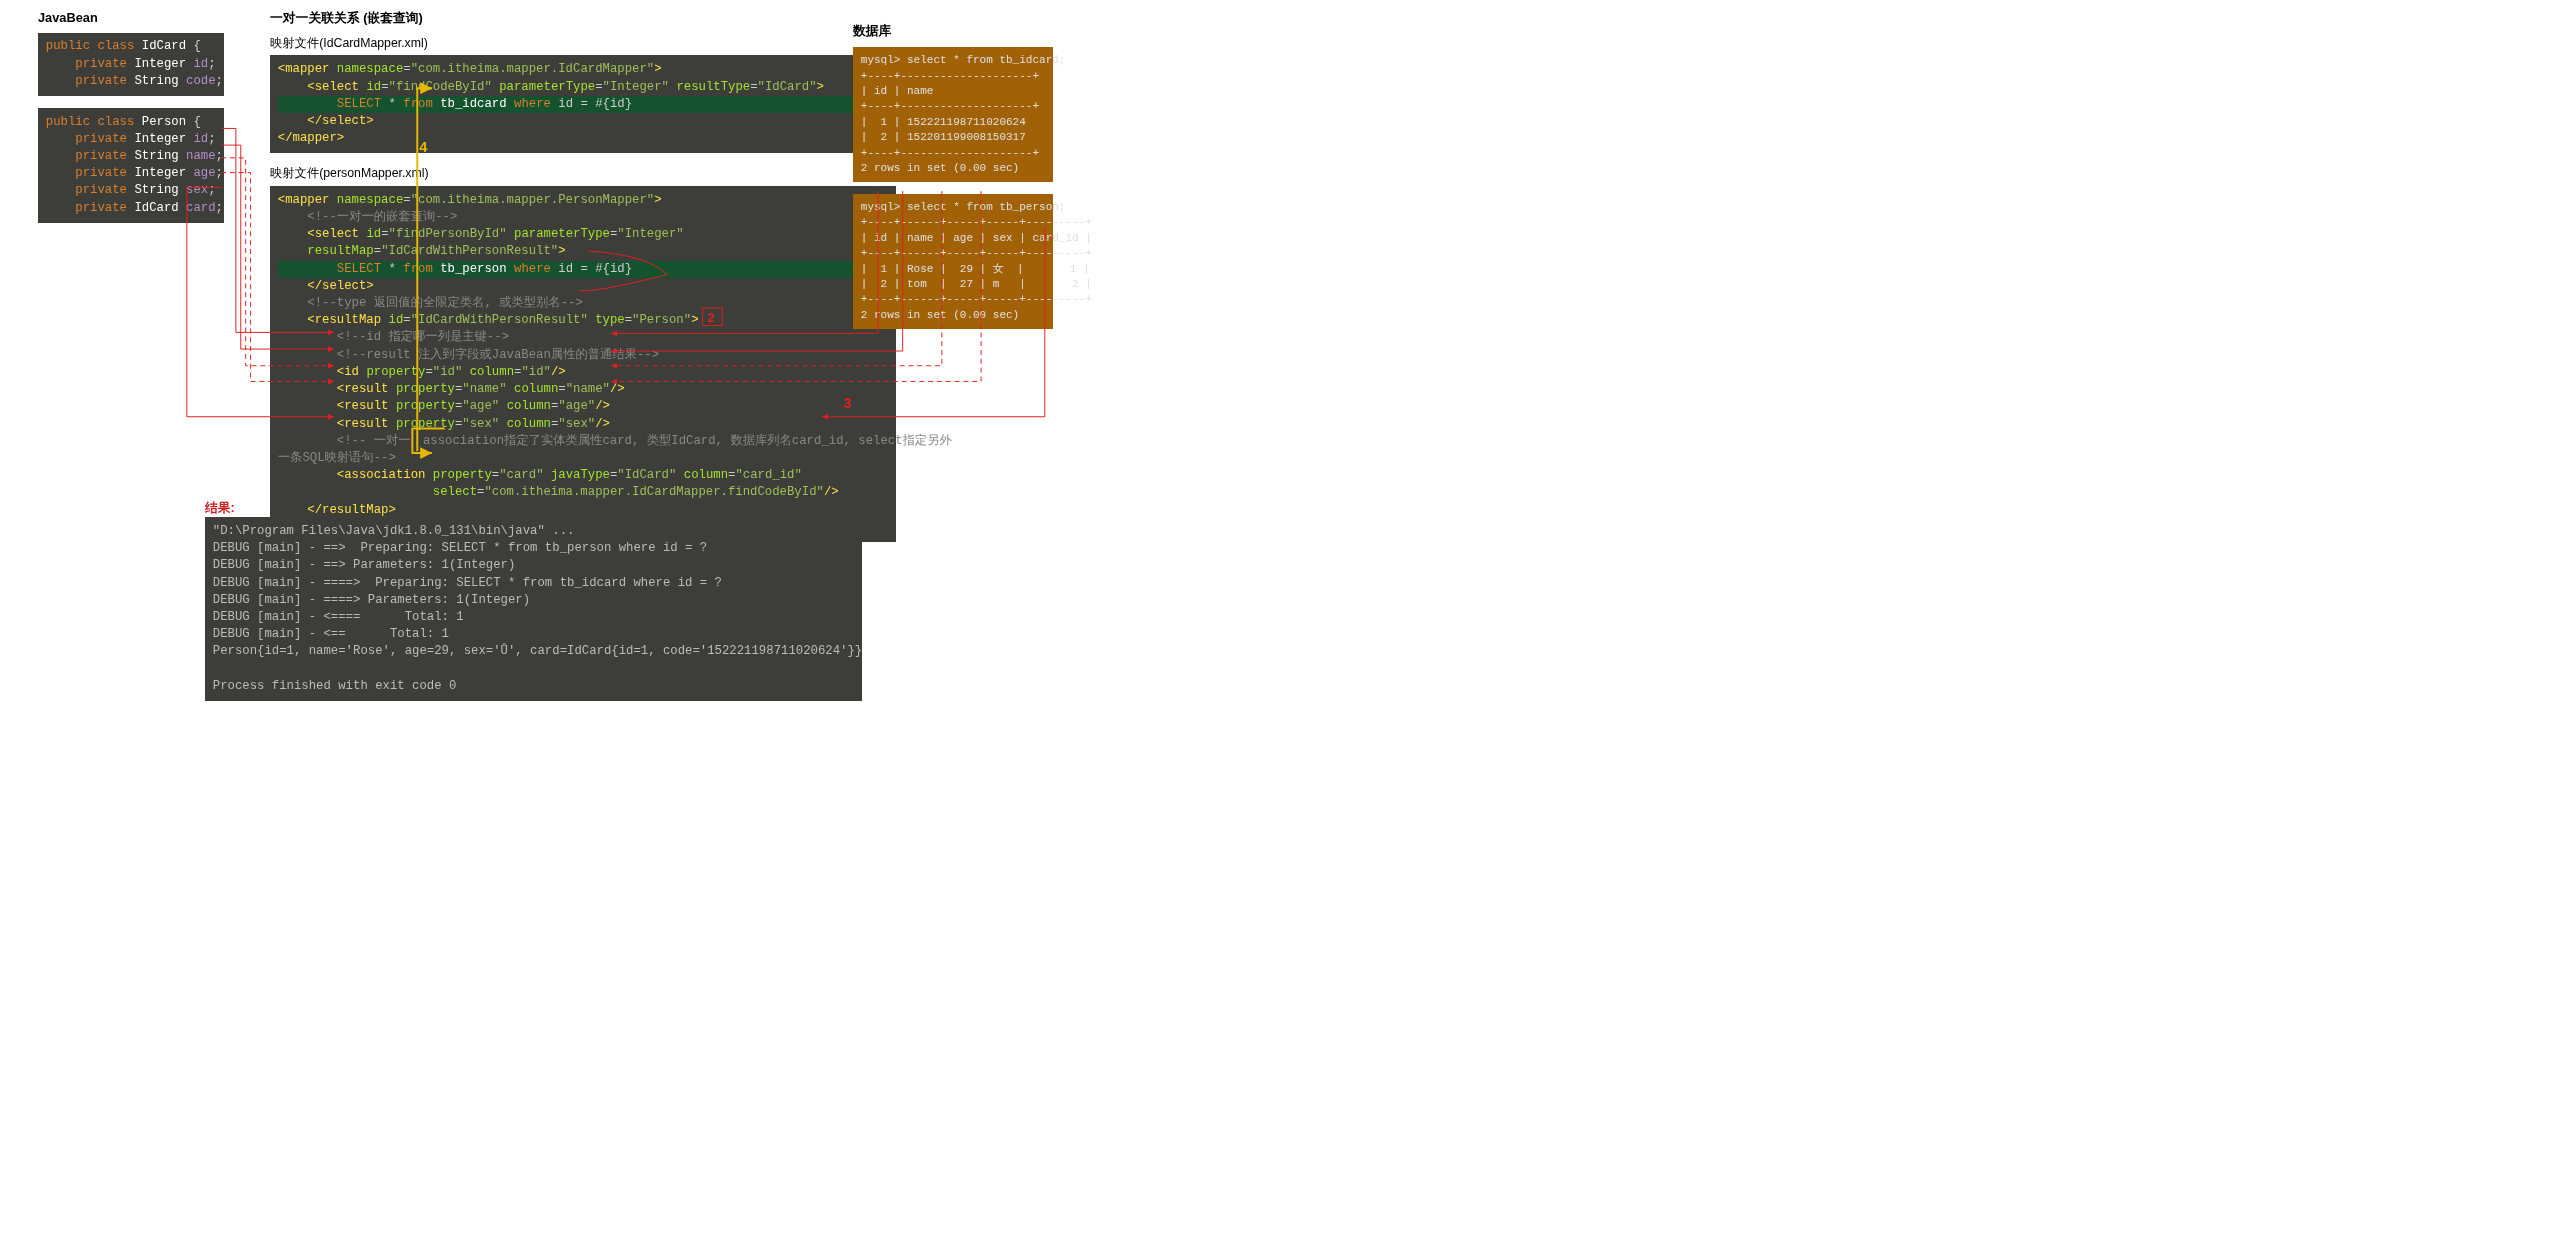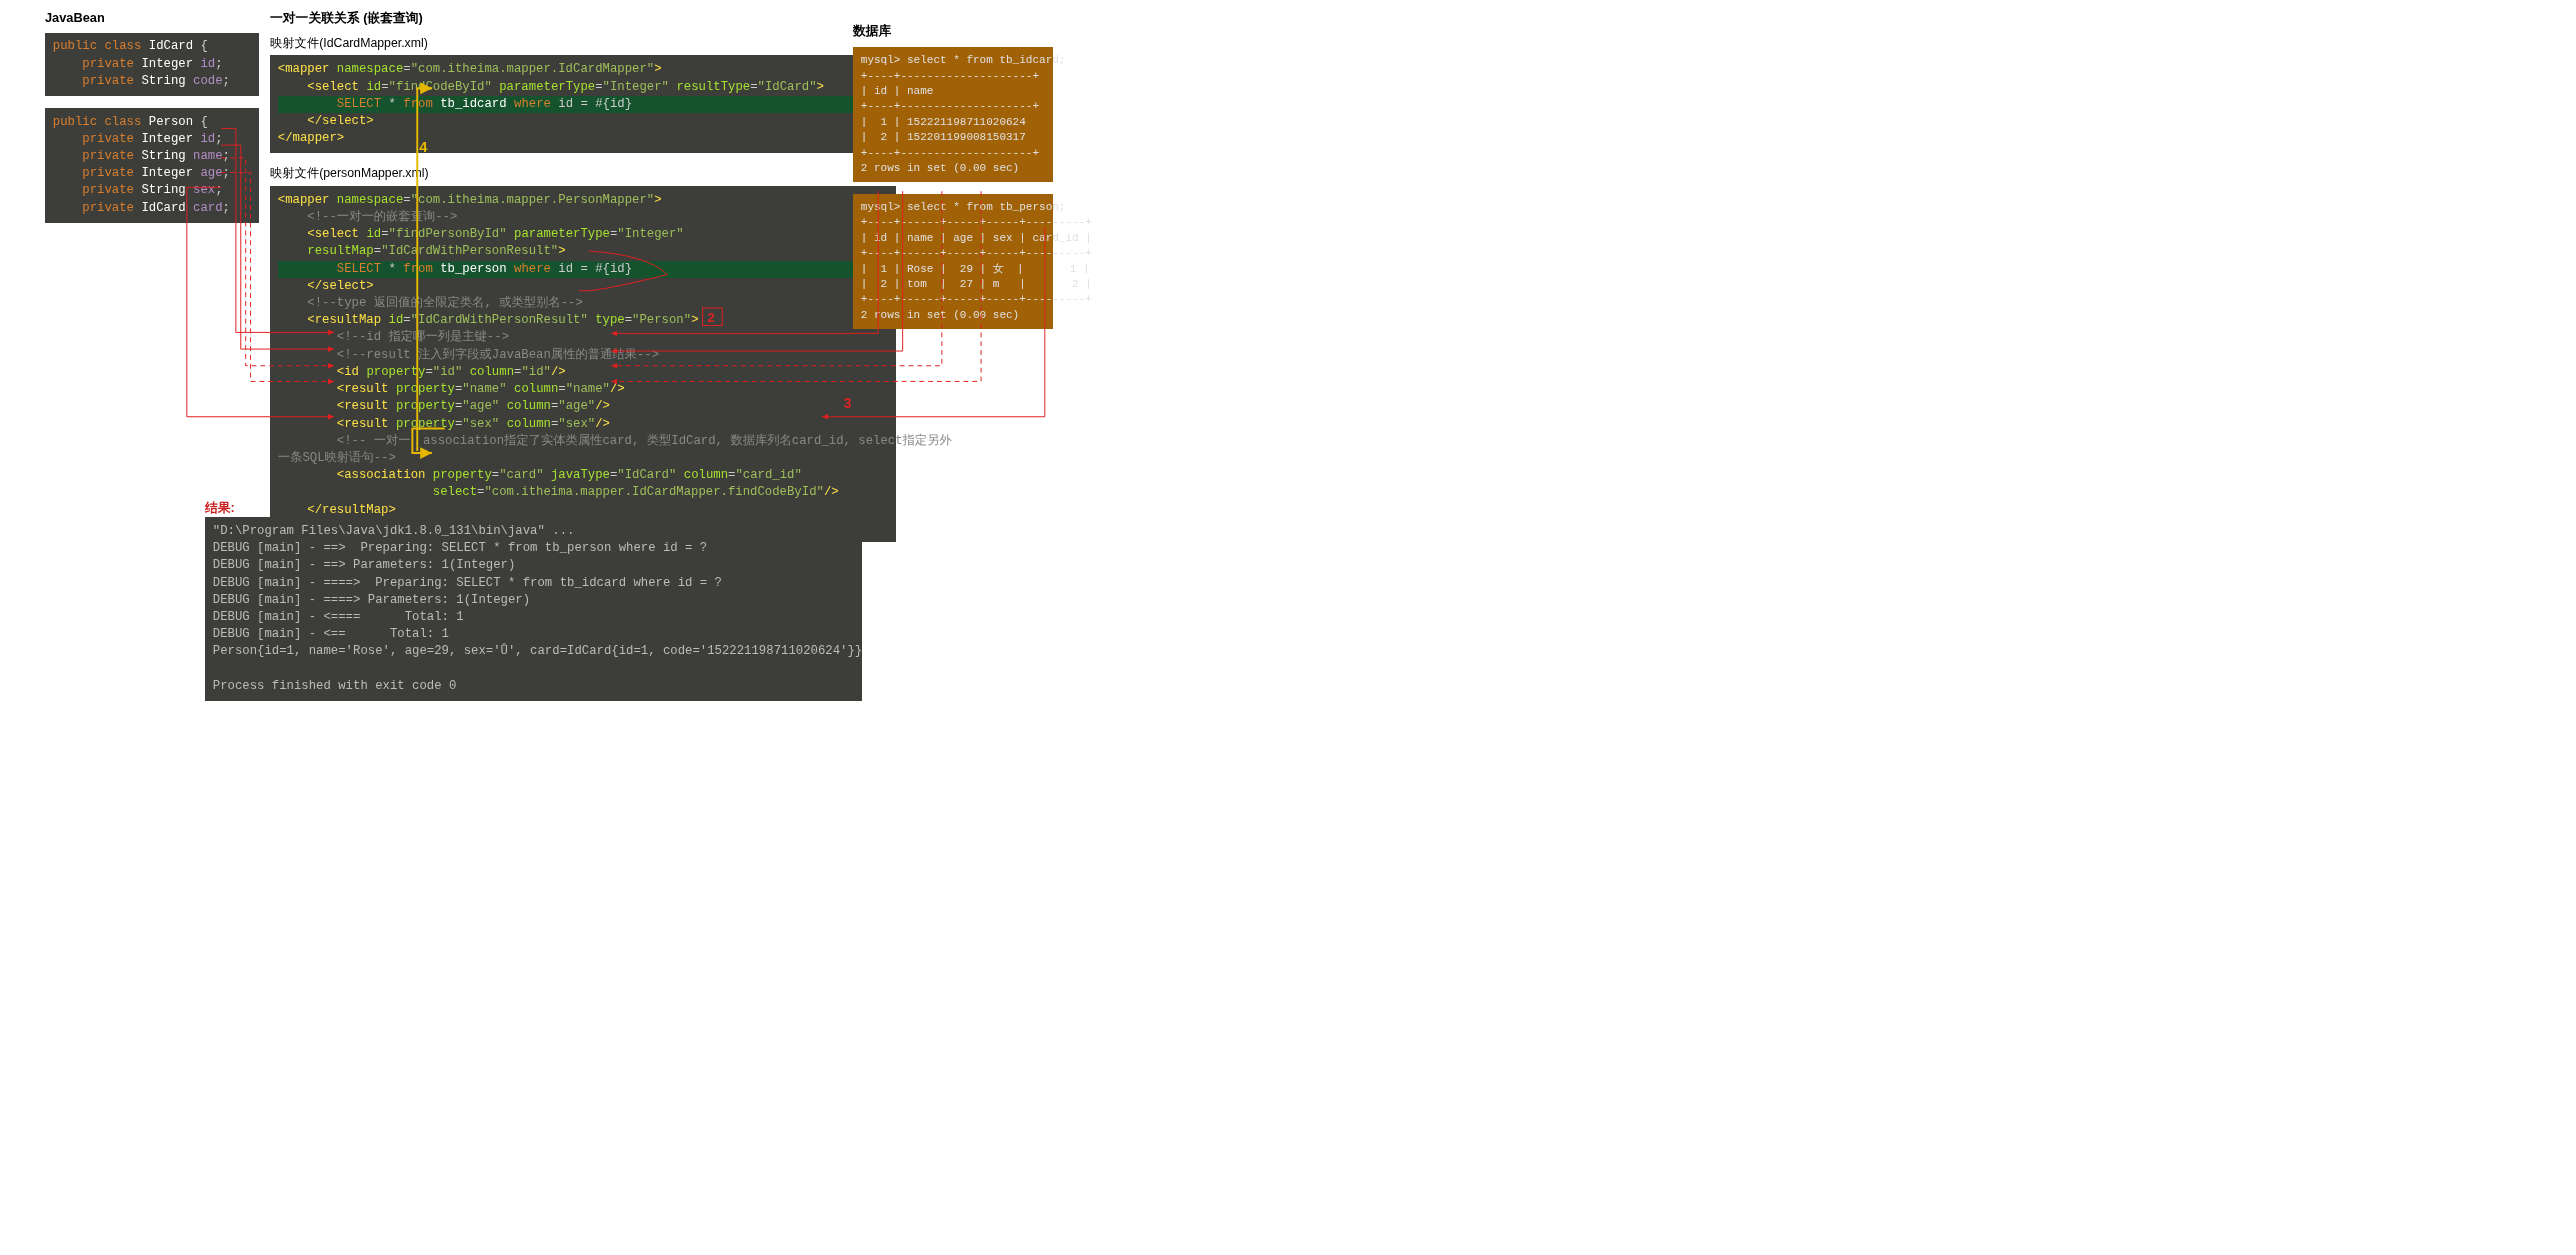--- a/index.html
+++ b/index.html
@@ -7,21 +7,21 @@
     padding: 9.8px;
     background: #fff;
     font-family: "Microsoft YaHei", Arial, sans-serif;
     font-size: 12.8px;
     width: 2576px;
   }
   .header { font-weight: bold; font-size: 12.8px; margin-bottom: 7.8px; }
   .column {
     position: absolute;
   }
-  .col-left   { left: 45px;  top: 9.8px; width: 214px; }
+  .col-left   { left: 38px;  top: 9.8px; width: 186px; }
   .col-mid    { left: 270px; top: 9.8px; width: 626px; }
   .col-right  { left: 853px; top: 22.6px; width: 200px; }
   .result-box { position: absolute; left: 205px; top: 500px; width: 657px; }
 
   .code-dark {
     background: #3d3e3a;
     color: #ccc;
     font-family: Consolas, "Courier New", monospace;
     font-size: 12.3px;
     line-height: 1.4;

